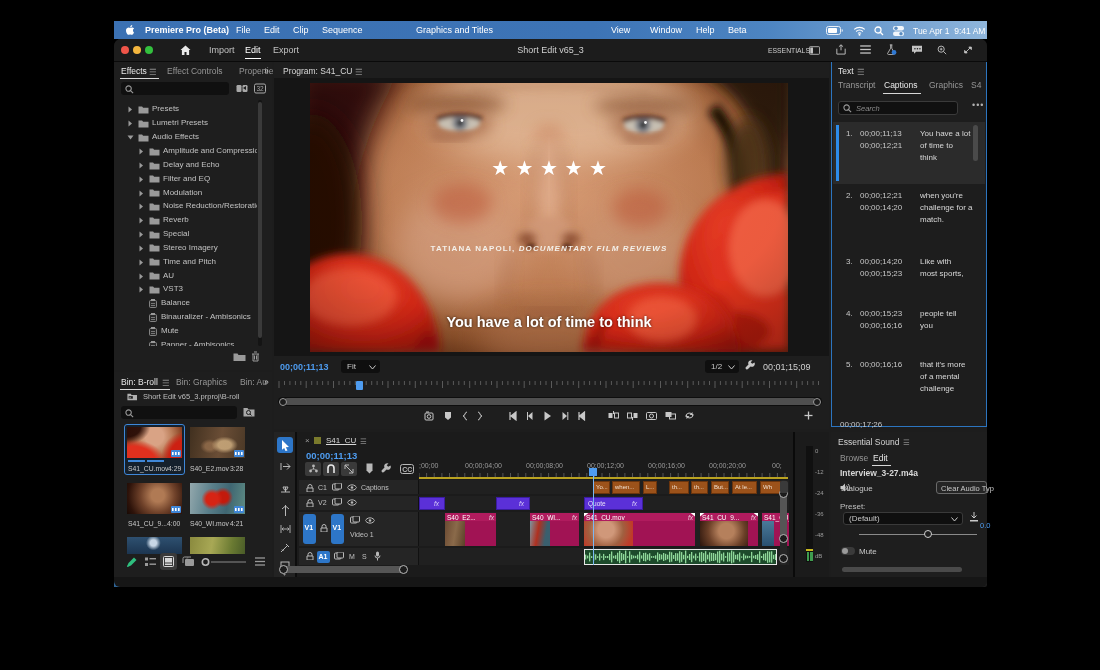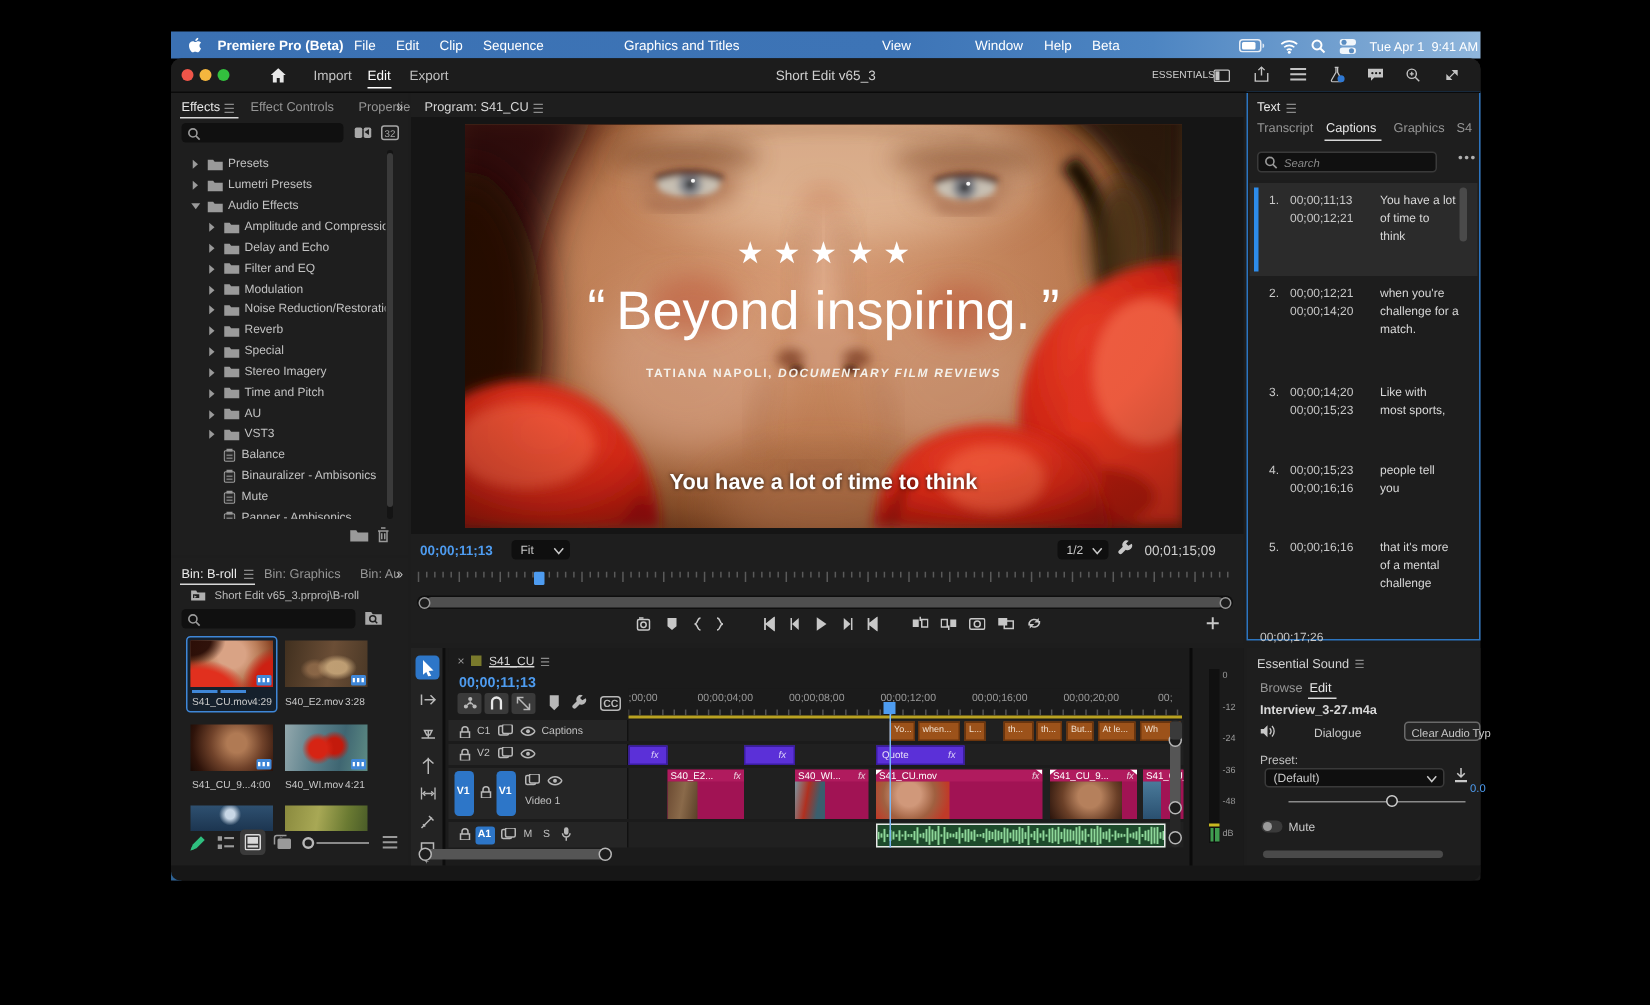--- a/index.html
+++ b/index.html
@@ -35,21 +35,21 @@
     <svg style="position:absolute;left:12px;top:3.5px" width="11" height="12" viewBox="0 0 11 12">
         <path fill="#fff" d="M8.2 6.4c0-1.5 1.2-2.2 1.3-2.3-.7-1-1.8-1.2-2.2-1.2-.9-.1-1.8.6-2.3.6-.5 0-1.2-.6-2-.6C2 3 1 3.5.5 4.4c-1 1.8-.3 4.4.7 5.8.5.7 1.1 1.5 1.8 1.4.7 0 1-.5 1.9-.5.9 0 1.1.5 1.9.5.8 0 1.3-.7 1.8-1.4.6-.8.8-1.6.8-1.7 0 0-1.2-.5-1.2-2.1zM6.7 2c.4-.5.7-1.2.6-1.9-.6 0-1.3.4-1.7.9-.4.4-.7 1.1-.6 1.8.6 0 1.3-.3 1.7-.8z" transform="scale(0.85)"></path>
       </svg>
     <span class="mi" style="left:31px; font-weight:bold;">Premiere Pro (Beta)</span>
     <span class="mi" style="left:122px;">File</span>
     <span class="mi" style="left:150px;">Edit</span>
     <span class="mi" style="left:179px;">Clip</span>
     <span class="mi" style="left:208px;">Sequence</span>
     <span class="mi" style="left:259px;margin-top:13px;">Markers</span>
     <span class="mi" style="left:302px;">Graphics and Titles</span>
-    <span class="mi" style="left:474px;text-align:center;">View</span>
+    <span class="mi" style="left:497px;text-align:center;">View</span>
     <span class="mi" style="left:536px;">Window</span>
     <span class="mi" style="left:582px;">Help</span>
     <span class="mi" style="left:614px;">Beta</span>
 
     <svg style="position:absolute;left:712px;top:5px" width="17" height="9" viewBox="0 0 17 9">
         <rect x="0.5" y="0.5" width="14" height="8" rx="2" fill="none" stroke="#e8eef6" stroke-width="1"></rect>
         <rect x="2" y="2" width="9" height="5" rx="1" fill="#fff"></rect>
         <path d="M15.7 3v3c.8-.2 1.2-.8 1.2-1.5S16.5 3.2 15.7 3z" fill="#dfe8f2"></path>
       </svg>
 
@@ -517,21 +517,20 @@
 
       <g filter="url(#b4)">
         <path d="M-10 186 C28 160 80 168 108 206 C124 230 130 252 130 269 L-10 269 z" fill="url(#glove)"></path>
         <ellipse cx="40" cy="214" rx="46" ry="28" fill="#f85a3c" opacity="0.8"></ellipse>
         <path d="M116 248 Q106 260 103 269 L128 269 Q127 257 116 248z" fill="#9a0f08"></path>
       </g>
       <rect width="478" height="269" fill="url(#vig)"></rect>
       </svg>
     
     <div class="abs" style="left:0; top:73px; width:478px; text-align:center; color:#fff; font-size:20px; letter-spacing:6.5px; text-indent:6.5px;">★★★★★</div>
-    <div class="abs" style="left:0; top:103px; width:478px; text-align:center; color:#fff; font-size:36px;"><span style="position:relative; top:-1px;">“ </span>Beyond inspiring.<span style="position:relative; top:-1px;"> ”</span></div>
     <div class="abs" style="left:0; top:231px; width:478px; text-align:center; color:#fff; font-size:14.5px; font-weight:bold; text-shadow:0 0 3px rgba(0,0,0,.7);">You have a lot of time to think</div>
     <div class="abs" style="left:0; top:161px; width:478px; text-align:center; color:#f4f0ea; font-size:8px; font-weight:bold; letter-spacing:1.1px;">TATIANA NAPOLI, <span style="font-style:italic;">DOCUMENTARY FILM REVIEWS</span></div>
   </div>
 
   <span class="abs" style="left:280px; top:362px; font-size:9px; font-weight:bold; color:#4e9cf0;">00;00;11;13</span>
   <div class="abs" style="left:341px; top:359.5px; width:39px; height:13px; background:#0f0f0f; border-radius:3px;"></div>
   <span class="abs" style="left:347px; top:362px; font-size:8px; color:#c8c8c8;">Fit</span>
   <svg class="abs" style="left:369px; top:364.5px" width="7" height="5" viewBox="0 0 7 5">
       <path d="M0.5 0.5 3.5 4 6.5 0.5" stroke="#c8c8c8" fill="none"></path>
     </svg>
@@ -1136,21 +1135,21 @@
 <span class="abs" style="left:838px;top:437px;font-size:8.5px;color:#d4d4d4;">Essential Sound</span>
 <span class="abs" style="left:903px;top:437.5px;font-size:7.5px;color:#8a8a8a;">☰</span>
 <span class="ptab" style="left:840px;top:453px;">Browse</span>
 <span class="ptab on" style="left:873px;top:453px;">Edit</span>
 <div class="abs" style="left:872px;top:464.5px;width:19px;height:1px;background:#d8d8d8;"></div>
 <span class="abs" style="left:840px;top:467.5px;font-size:8.5px;font-weight:bold;color:#d8d8d8;">Interview_3-27.m4a</span>
 <svg class="abs" style="left:840px;top:483px" width="11" height="9" viewBox="0 0 11 9">
       <path d="M0.5 3h2L5 0.5v8L2.5 6h-2z" fill="#c8c8c8"></path>
       <path d="M6.5 2.5a3 3 0 0 1 0 4M8 1a5 5 0 0 1 0 7" stroke="#c8c8c8" fill="none" stroke-width="0.9"></path>
     </svg>
-<span class="abs" style="left:876px;top:484px;font-size:8px;color:#c8c8c8;">Dialogue</span>
+<span class="abs" style="left:841px;top:484px;font-size:8px;color:#c8c8c8;">Dialogue</span>
 <div class="abs" style="left:936px;top:481px;width:51px;height:13px;border:1px solid #6a6a6a;border-radius:3px;background:#252525;"></div>
 <span class="abs" style="left:941px;top:484px;font-size:7.5px;color:#c8c8c8;white-space:nowrap;">Clear Audio Typ</span>
 <span class="abs" style="left:840px;top:502px;font-size:8px;color:#c0c0c0;">Preset:</span>
 <div class="abs" style="left:843px;top:511.5px;width:120px;height:13px;background:#0f0f0f;border:1px solid #3a3a3a;border-radius:3px;"></div>
 <span class="abs" style="left:849px;top:514px;font-size:8px;color:#c8c8c8;">(Default)</span>
 <svg class="abs" style="left:951px;top:516.5px" width="7" height="5" viewBox="0 0 7 5">
       <path d="M0.5 0.5 3.5 4 6.5 0.5" stroke="#c8c8c8" fill="none"></path>
     </svg>
 <svg class="abs" style="left:969px;top:512px" width="10" height="10" viewBox="0 0 10 10">
       <path d="M5 0v6M2.5 3.5 5 6l2.5-2.5" stroke="#c8c8c8" fill="none"></path>

